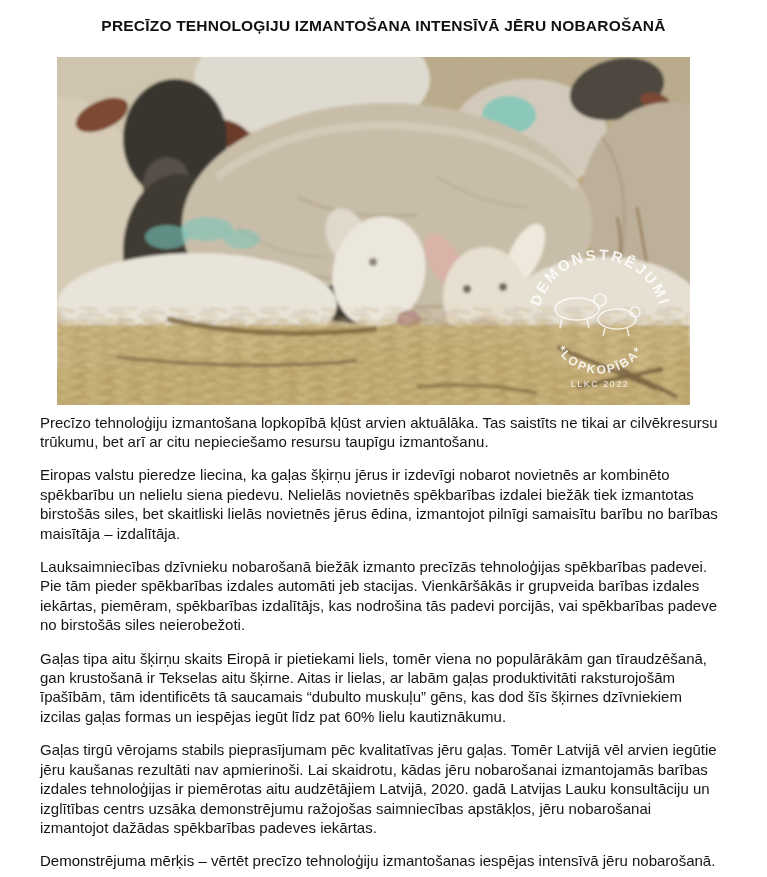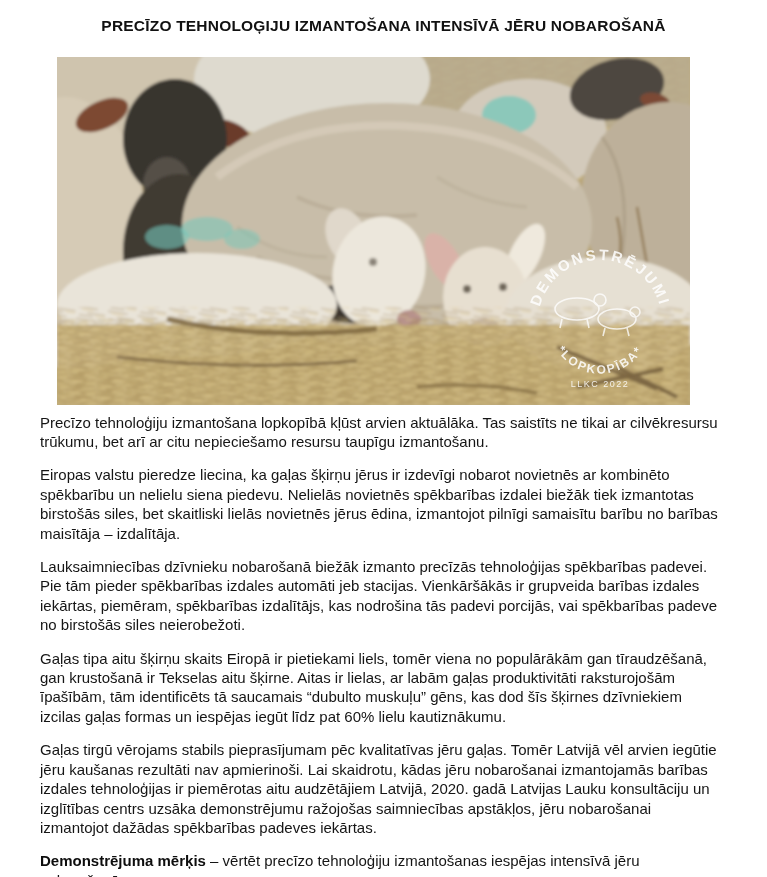--- a/index.html
+++ b/index.html
@@ -17,21 +17,21 @@
   figure.photo{
     margin:21px 0 0 57px;padding:0;width:633px;height:348px;
     position:relative;overflow:hidden;background:#bfae82;
   }
   figure.photo svg{display:block;width:633px;height:348px;}
   .doc-body{margin:8px 47px 0 40px;}
   .doc-body p{
     font-size:15px;line-height:19.4px;margin:0 0 14px 0;color:#151515;
   }
   .doc-body p.first{margin-top:0;}
-  .doc-body strong{font-weight:bold;color:#0d0d0d;}
+  .doc-body strong{font-weight:normal;color:#0d0d0d;}
 </style>
 </head>
 <body>
 
 <div class="page">
 
   <h1 class="doc-title">PRECĪZO TEHNOLOĢIJU IZMANTOŠANA INTENSĪVĀ JĒRU NOBAROŠANĀ</h1>
 
   <figure class="photo">
     <svg viewBox="0 0 633 348" xmlns="http://www.w3.org/2000/svg">

